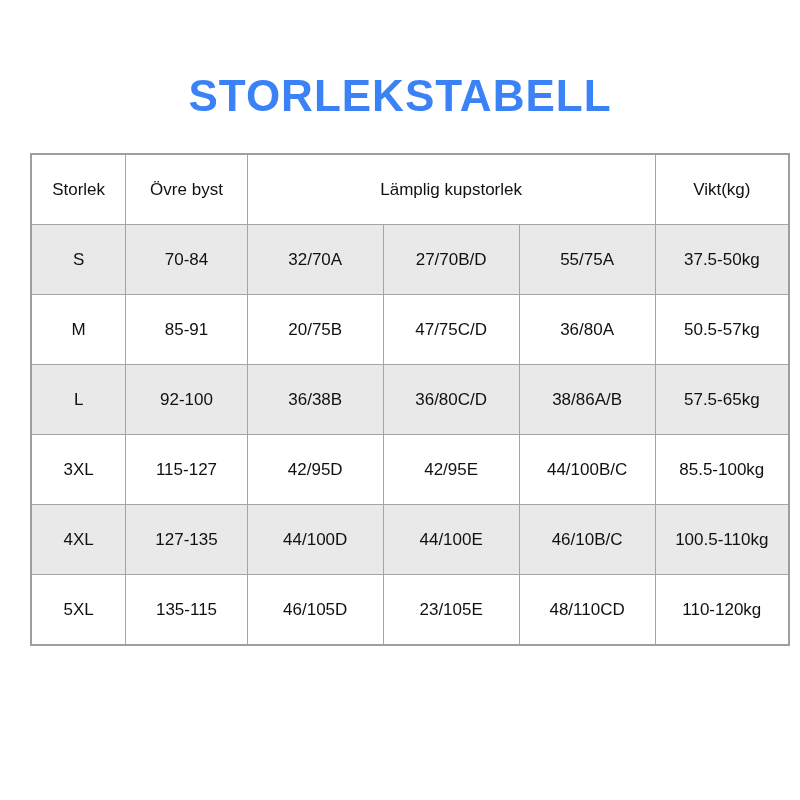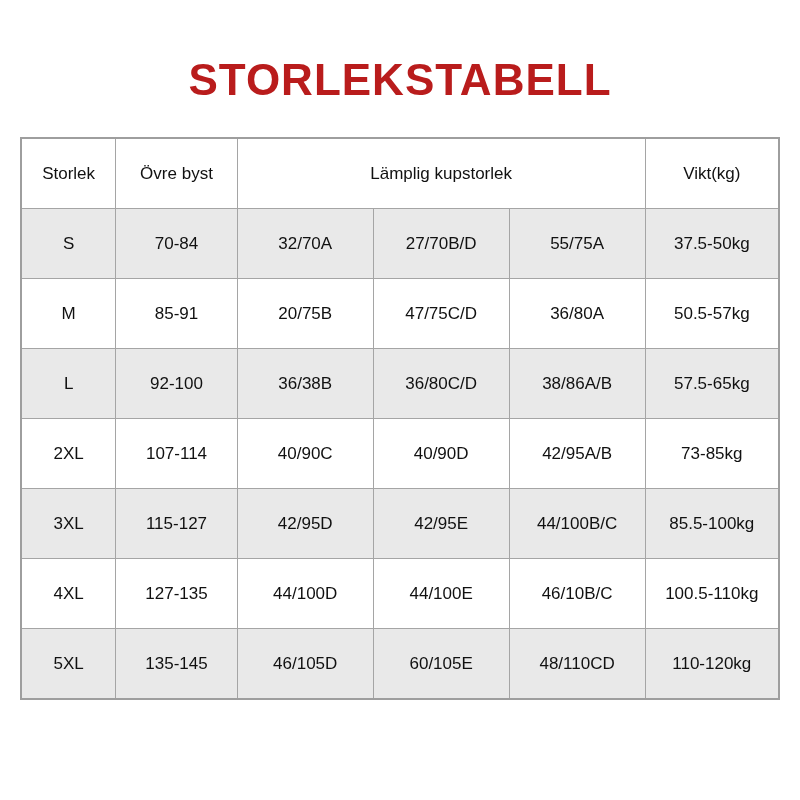--- a/index.html
+++ b/index.html
@@ -17,28 +17,28 @@
     width: 800px;
     height: 800px;
     position: relative;
     box-sizing: border-box;
   }
   .title {
     text-align: center;
     font-size: 44px;
     font-weight: bold;
     letter-spacing: 1px;
-    color: #b91c1c;
-    margin: 0;
+    color: #3b82f6;
+    margin: 16px;
     padding-top: 55px;
     padding-bottom: 0;
     font-family: "Liberation Sans", sans-serif;
   }
   .table-wrap {
-    margin: 32px 20px 0 20px;
+    margin: 32px 20px 0 30px;
   }
   table.size-table {
     border-collapse: collapse;
     width: 760px;
     table-layout: fixed;
     border: 2px solid #9e9e9e;
   }
   table.size-table th,
   table.size-table td {
     border: 1px solid #a5a5a5;
@@ -112,48 +112,40 @@
           </tr>
           <tr>
             <td>L</td>
             <td>92-100</td>
             <td>36/38B</td>
             <td>36/80C/D</td>
             <td>38/86A/B</td>
             <td>57.5-65kg</td>
           </tr>
           <tr>
-            <td>2XL</td>
-            <td>107-114</td>
-            <td>40/90C</td>
-            <td>40/90D</td>
-            <td>42/95A/B</td>
-            <td>73-85kg</td>
-          </tr>
-          <tr>
             <td>3XL</td>
             <td>115-127</td>
             <td>42/95D</td>
             <td>42/95E</td>
             <td>44/100B/C</td>
             <td>85.5-100kg</td>
           </tr>
           <tr>
             <td>4XL</td>
             <td>127-135</td>
             <td>44/100D</td>
             <td>44/100E</td>
             <td>46/10B/C</td>
             <td>100.5-110kg</td>
           </tr>
           <tr>
             <td>5XL</td>
-            <td>135-145</td>
+            <td>135-115</td>
             <td>46/105D</td>
-            <td>60/105E</td>
+            <td>23/105E</td>
             <td>48/110CD</td>
             <td>110-120kg</td>
           </tr>
         </tbody>
     </table>
   </div>
 
 </div>
 
 </body></html>

